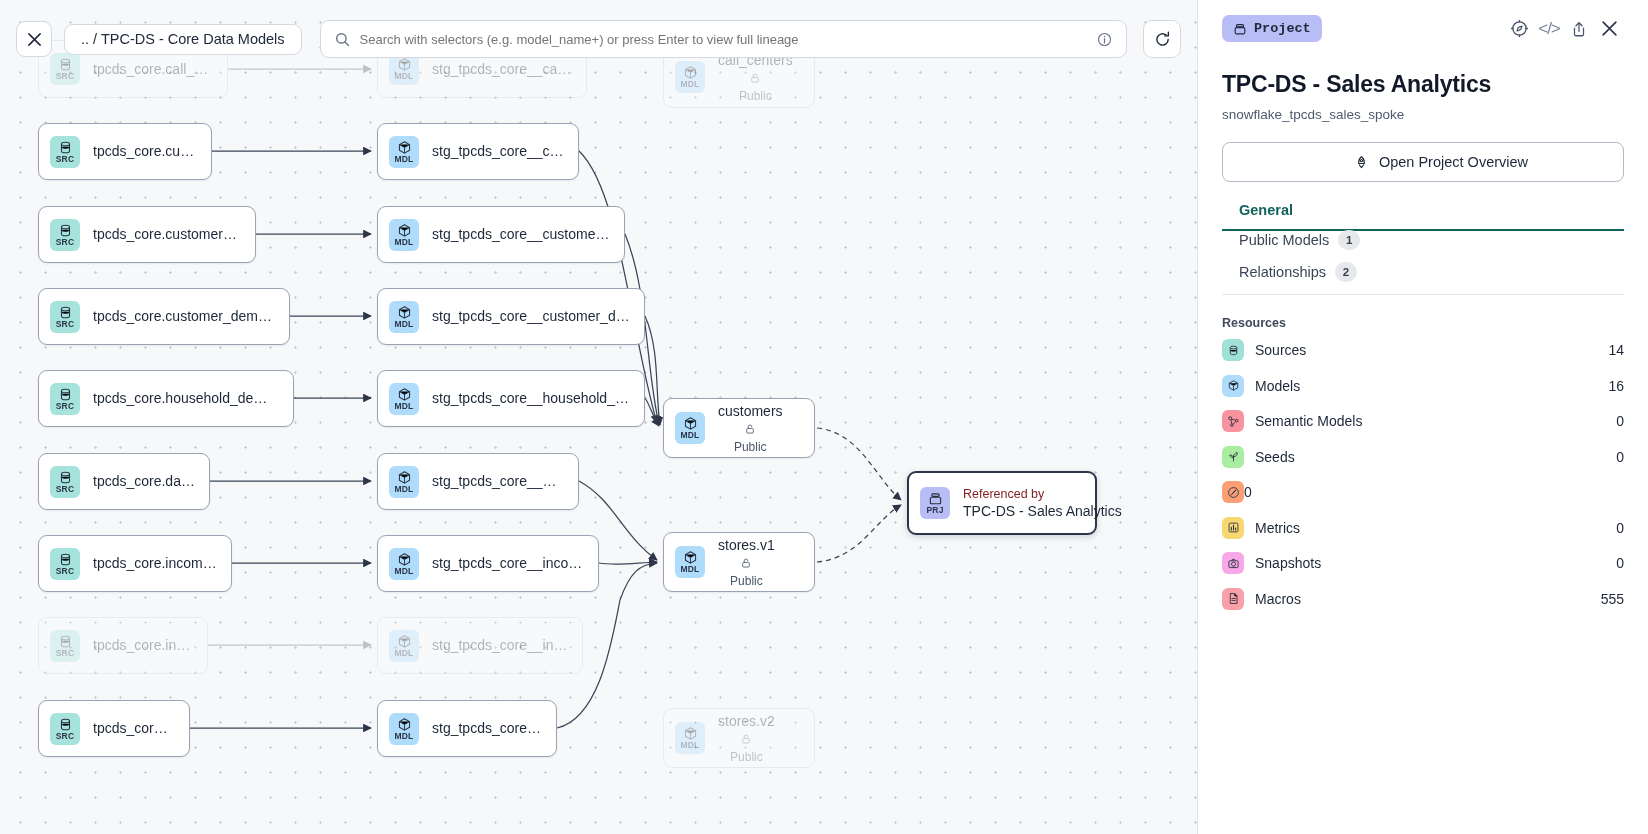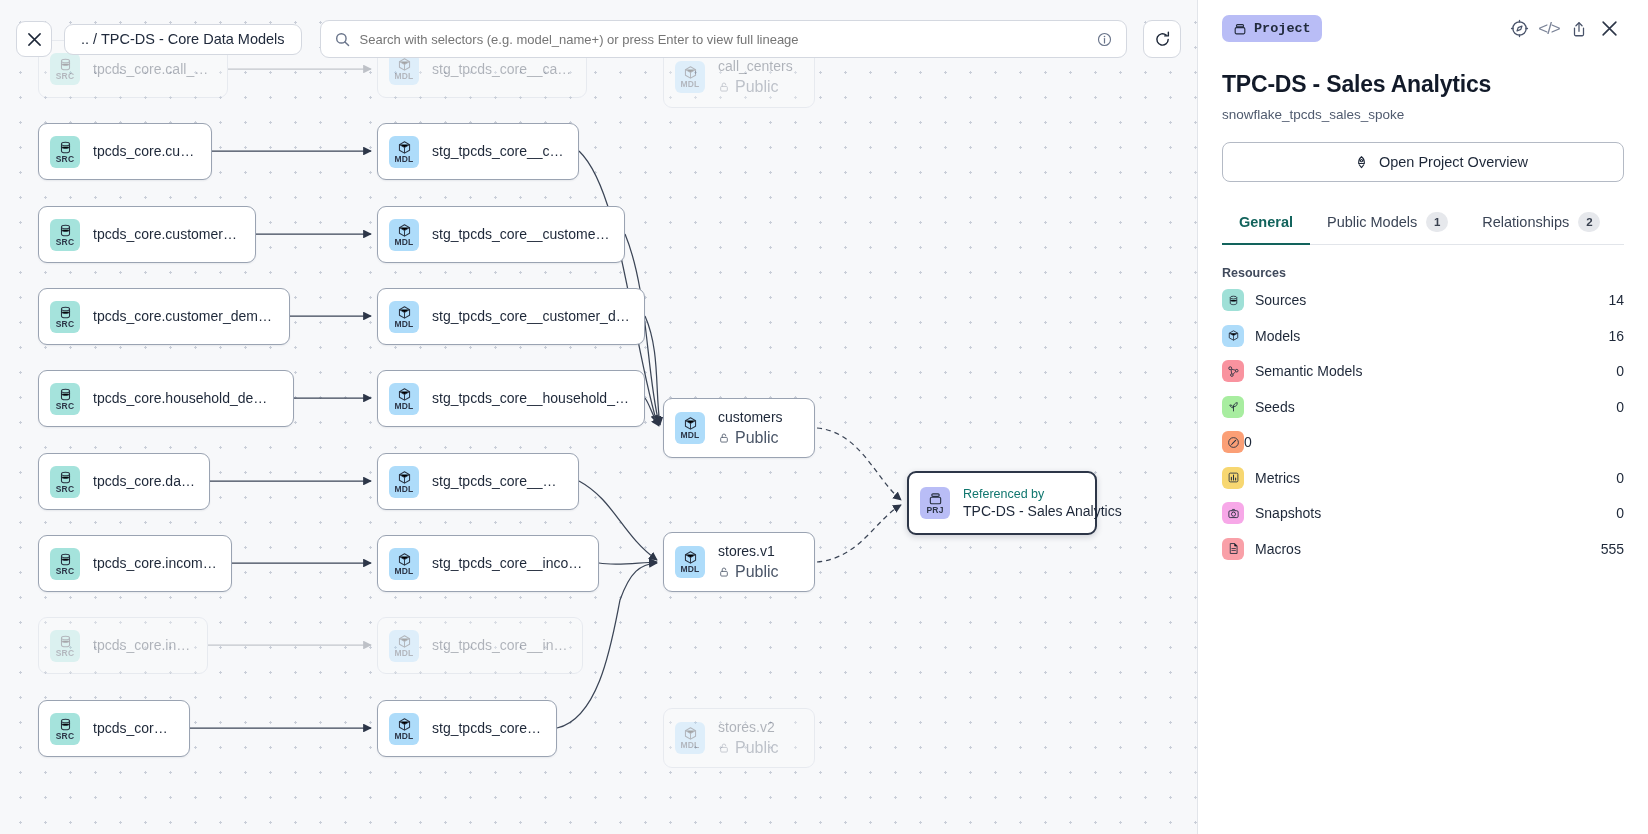--- a/index.html
+++ b/index.html
@@ -102,24 +102,24 @@
   .badge.prj { background: #b9bdf6; }
   .node .nlabel {
     margin-left: 13px; font-size: 14px; color: #1d2738;
     white-space: nowrap; overflow: hidden; text-overflow: ellipsis;
     line-height: 17px;
   }
   .node .ntext { margin-left: 13px; min-width: 0; }
   .node .ntext .nlabel { margin-left: 0; }
   .node .nsub {
     display: flex; align-items: center; gap: 5px;
-    font-size: 16px; color: #4b5668; margin-top: 3px;
+    font-size: 12px; color: #4b5668; margin-top: 3px; flex-direction: column;
   }
   .node .ncap {
-    font-size: 12.5px; color: #0f766e; line-height: 15px;
+    font-size: 12.5px; color: #7f1d1d; line-height: 15px;
   }
   .node .nname2 {
     font-size: 14px; color: #1d2738; line-height: 17px; margin-top: 1px;
     white-space: nowrap;
   }
 
   
   #panel {
     position: absolute; right: 0; top: 0;
     width: 451px; height: 834px;
@@ -155,22 +155,23 @@
     font-size: 13.5px; color: #4f5a6e; margin-top: 9px;
   }
   .overview-btn {
     margin-top: 20px; height: 40px; width: 100%;
     border: 1px solid #b4bac5; border-radius: 8px;
     background: #fff; display: flex; align-items: center;
     justify-content: center; gap: 10px; cursor: pointer;
     font-size: 14.5px; color: #1d2738; padding-left: 36px;
   }
   .tabs {
-    margin-top: 30px; display: flex; gap: 0;
+    margin-top: 20px; display: flex; gap: 0;
     border-bottom: 1px solid #e2e5ea;
+    flex-direction: column;
   }
   .tab {
     display: flex; align-items: center; gap: 9px;
     padding: 0 17px 11px 17px; cursor: pointer;
     font-size: 14.5px; color: #3b4556;
     border-bottom: 2.5px solid transparent;
     margin-bottom: -1px;
   }
   .tab.active { color: #12635c; font-weight: 600; border-bottom-color: #12635c; }
   .tab .cnt {

